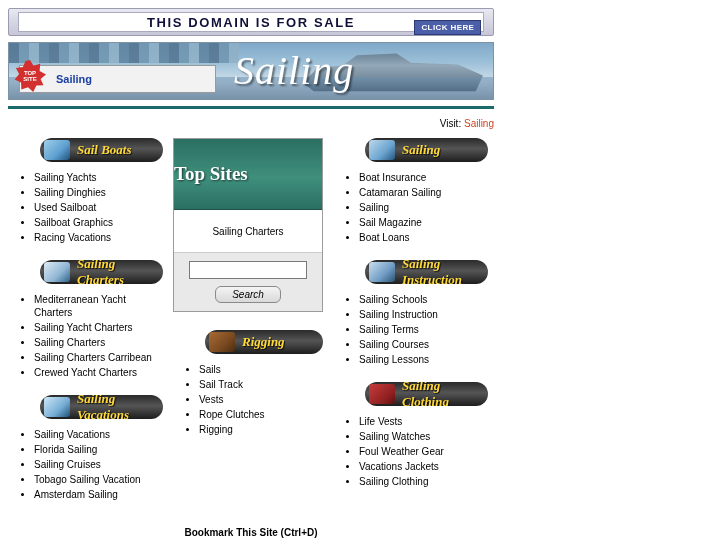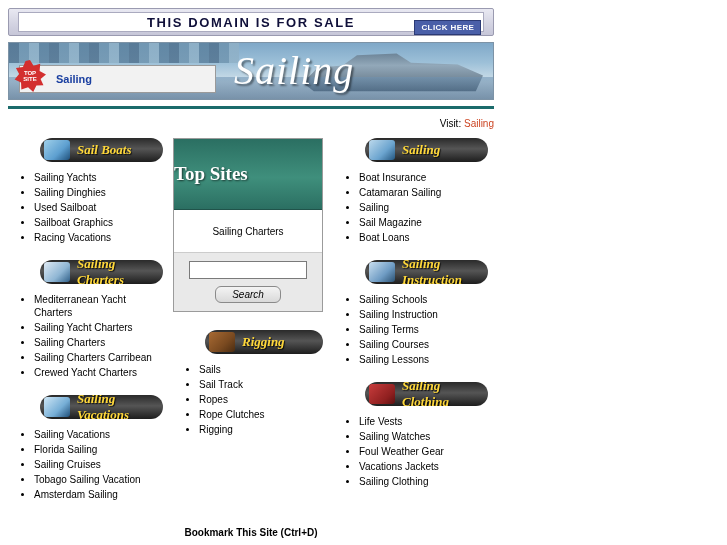--- a/index.html
+++ b/index.html
@@ -387,21 +387,21 @@
 
         <div class="midcol-space"></div>
 
         <div class="cat-header" style="margin-top:10px;">
           <div class="ico ico-rigging"></div>
           <div class="txt">Rigging</div>
         </div>
         <ul class="links">
           <li><span>Sails</span></li>
           <li><span>Sail Track</span></li>
-          <li><span>Ropes</span></li>
+          <li><span>Vests</span></li>
           <li><span>Rope Clutches</span></li>
           <li><span>Rigging</span></li>
         </ul>
       </div>
 
       <div class="col">
 
         <div class="cat-header">
           <div class="ico ico-sailing"></div>
           <div class="txt">Sailing</div>

